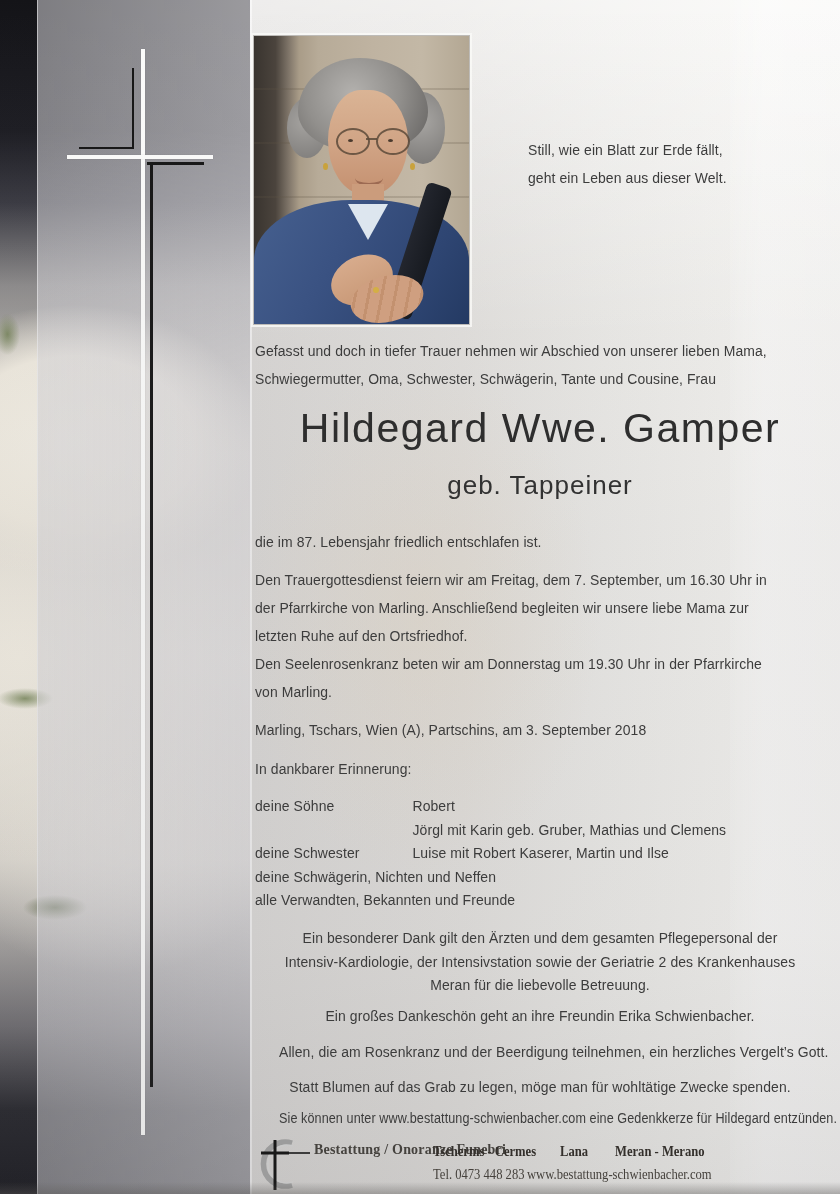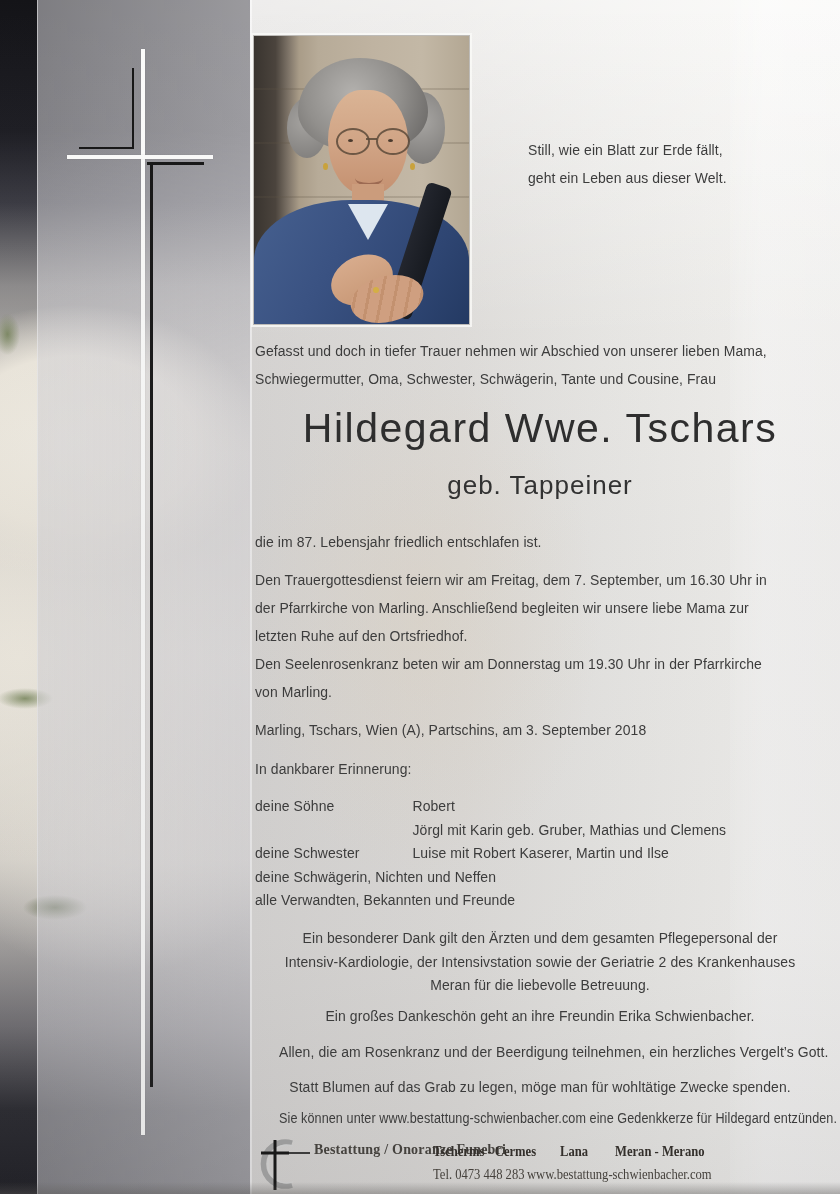--- a/index.html
+++ b/index.html
@@ -171,21 +171,21 @@
   <div class="t quote nl">
     <div>Still, wie ein Blatt zur Erde fällt,</div>
     <div>geht ein Leben aus dieser Welt.</div>
   </div>
 
   <div class="t intro nl">
     <div>Gefasst und doch in tiefer Trauer nehmen wir Abschied von unserer lieben Mama,</div>
     <div>Schwiegermutter, Oma, Schwester, Schwägerin, Tante und Cousine, Frau</div>
   </div>
 
-  <div class="t name">Hildegard Wwe. Tschars</div>
+  <div class="t name">Hildegard Wwe. Gamper</div>
   <div class="t maiden">geb. Tappeiner</div>
   <div class="t age nl">die im 87. Lebensjahr friedlich entschlafen ist.</div>
 
   <div class="t funeral nl">
     <div>Den Trauergottesdienst feiern wir am Freitag, dem 7. September, um 16.30 Uhr in</div>
     <div>der Pfarrkirche von Marling. Anschließend begleiten wir unsere liebe Mama zur</div>
     <div>letzten Ruhe auf den Ortsfriedhof.</div>
   </div>
 
   <div class="t rosary nl">

